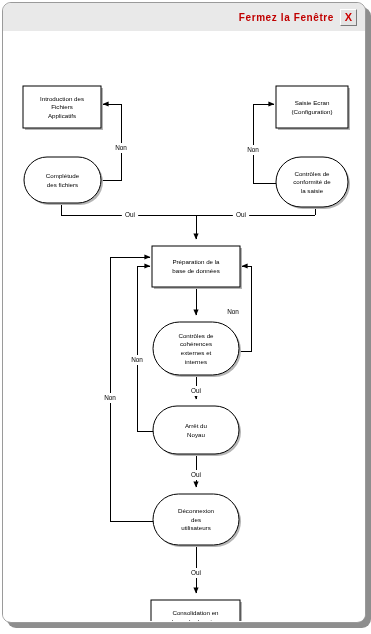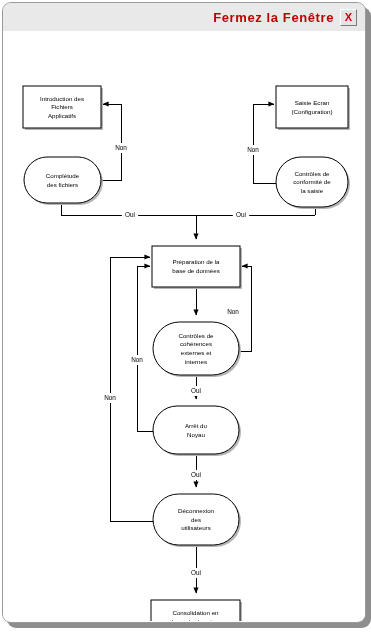--- a/index.html
+++ b/index.html
@@ -14,21 +14,21 @@
     box-shadow:5px 5px 0 0 #8e8e8e;
     overflow:hidden;
   }
   .titlebar{
     position:absolute;left:0;top:0;width:362px;height:28px;
     background:#e9e9e9;border-bottom:1px solid #c8c8c8;
     border-top-left-radius:8px;border-top-right-radius:8px;
     display:flex;align-items:center;justify-content:flex-end;
   }
   .title-text{
-    color:#c00000;font-weight:bold;font-size:13px;letter-spacing:.6px;
+    color:#c00000;font-weight:bold;font-size:10px;letter-spacing:.6px;
     margin-right:6px;white-space:nowrap;
   }
   .close-btn{
     width:17px;height:17px;margin-right:8px;
     background:#e4e4e4;
     border-top:1px solid #ffffff;border-left:1px solid #ffffff;
     border-right:1px solid #7a7a7a;border-bottom:1px solid #7a7a7a;
     color:#cc0000;font-weight:bold;font-size:11px;line-height:15px;
     text-align:center;box-sizing:border-box;cursor:pointer;
   }

